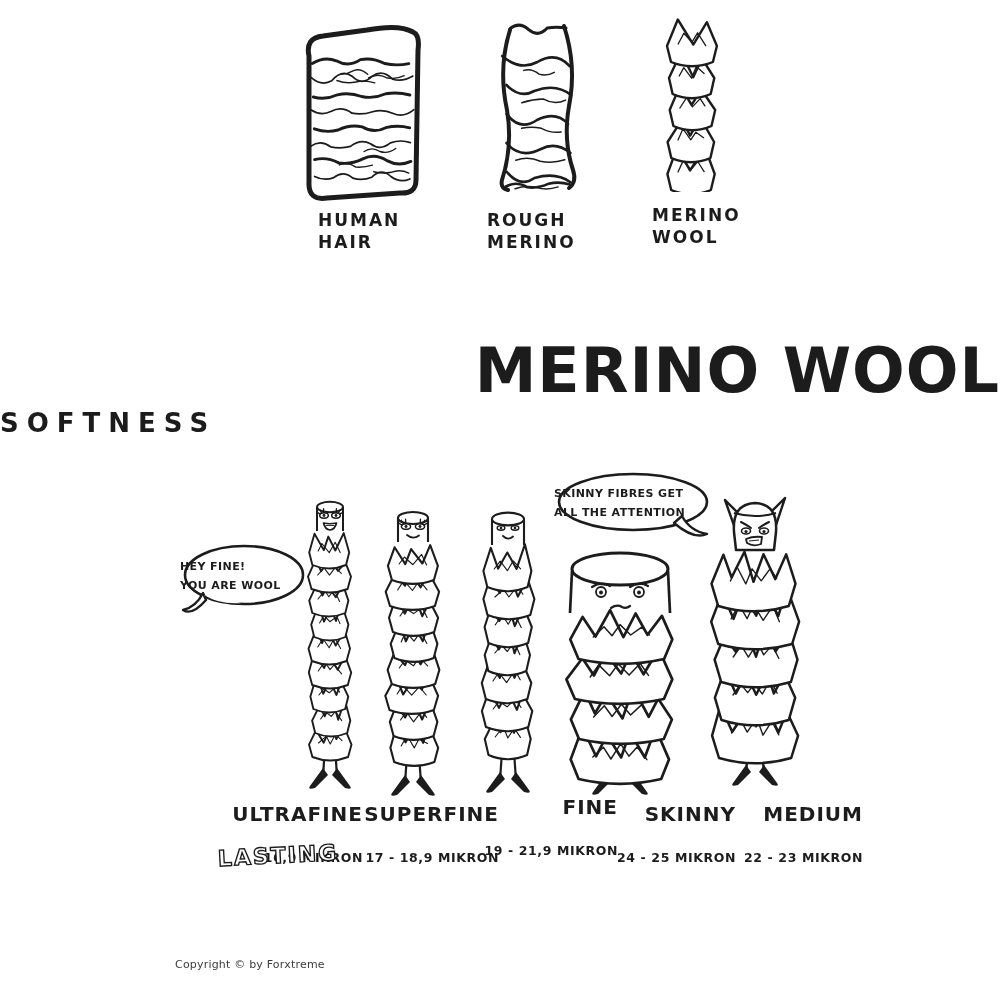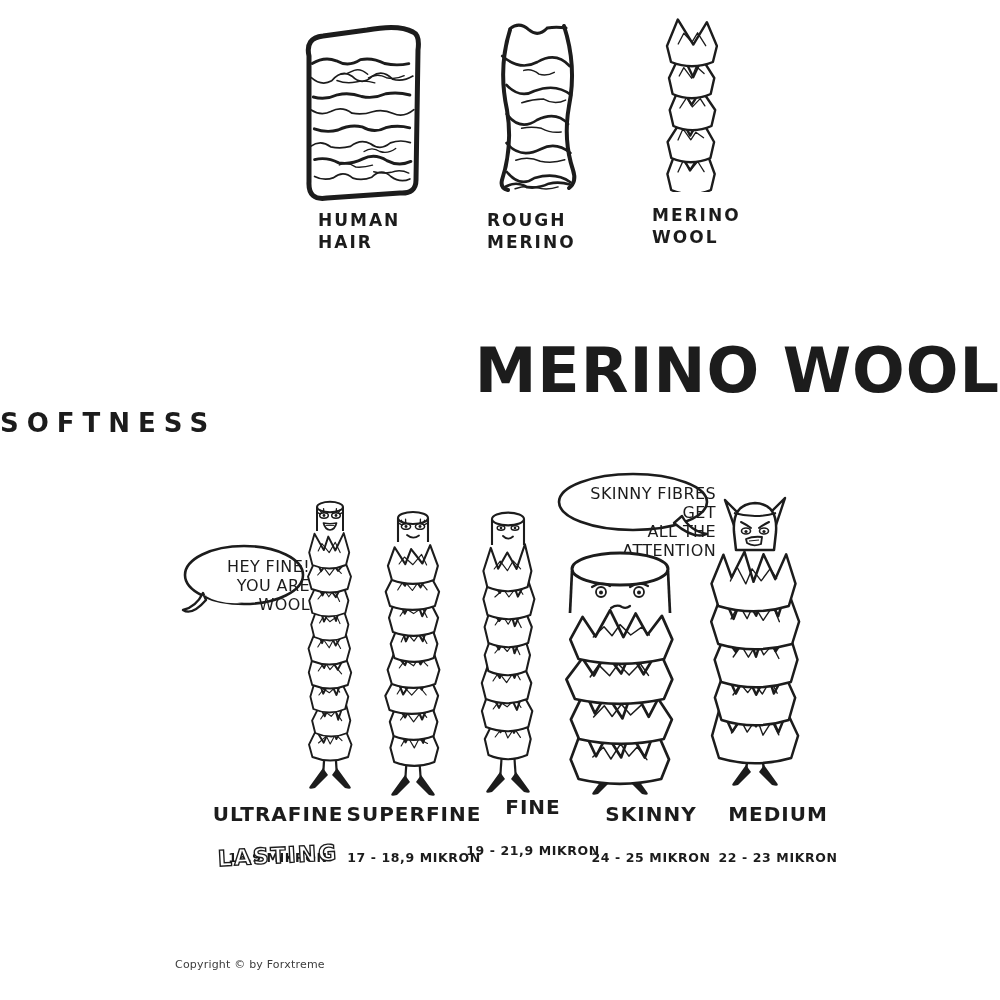--- a/index.html
+++ b/index.html
@@ -8,24 +8,24 @@
   .poster{position:relative;width:1000px;height:1000px;background:#fff;
           font-family:"DejaVu Sans","Liberation Sans",sans-serif;color:#1c1c1c}
   .swatch{position:absolute}
   .swlabel{position:absolute;font-size:17px;font-weight:700;letter-spacing:2px;line-height:22px}
   .title{position:absolute;left:0;top:334px;width:1000px;text-align:right;
          font-size:62px;font-weight:800;letter-spacing:1px}
   .subtitle{position:absolute;left:0;top:408px;width:1000px;text-align:left;
             font-size:26px;font-weight:700;letter-spacing:8px}
   .bubble{position:absolute}
   .bubble svg{position:absolute;left:0;top:0}
-  .bubble-text{position:relative;text-align:right;font-size:16px;font-weight:400;
+  .bubble-text{position:relative;text-align:left;font-size:11px;font-weight:700;
                letter-spacing:0.4px;line-height:19px}
   .figure{position:absolute}
-  .fiblabel{position:absolute;width:170px;text-align:center}
+  .fiblabel{position:absolute;width:170px;text-align:right}
   .fibname{font-size:20px;font-weight:700;letter-spacing:1px}
   .fibrange{font-size:12.5px;font-weight:700;letter-spacing:0.6px;margin-top:24px}
   .lasting{position:absolute;left:193px;top:843px;width:170px;text-align:center;
            font-size:22px;font-weight:800;letter-spacing:2px;color:#fff;
            transform:rotate(-3deg);
            text-shadow:-1px -1px 0 #1c1c1c,1px -1px 0 #1c1c1c,-1px 1px 0 #1c1c1c,1px 1px 0 #1c1c1c}
   @supports (-webkit-text-stroke: 1px black){
     .lasting{text-shadow:none;-webkit-text-stroke:1.4px #1c1c1c}
   }
   .copyright{position:absolute;left:175px;top:958px;font-size:11px;color:#3c3c3c;letter-spacing:0.2px}

